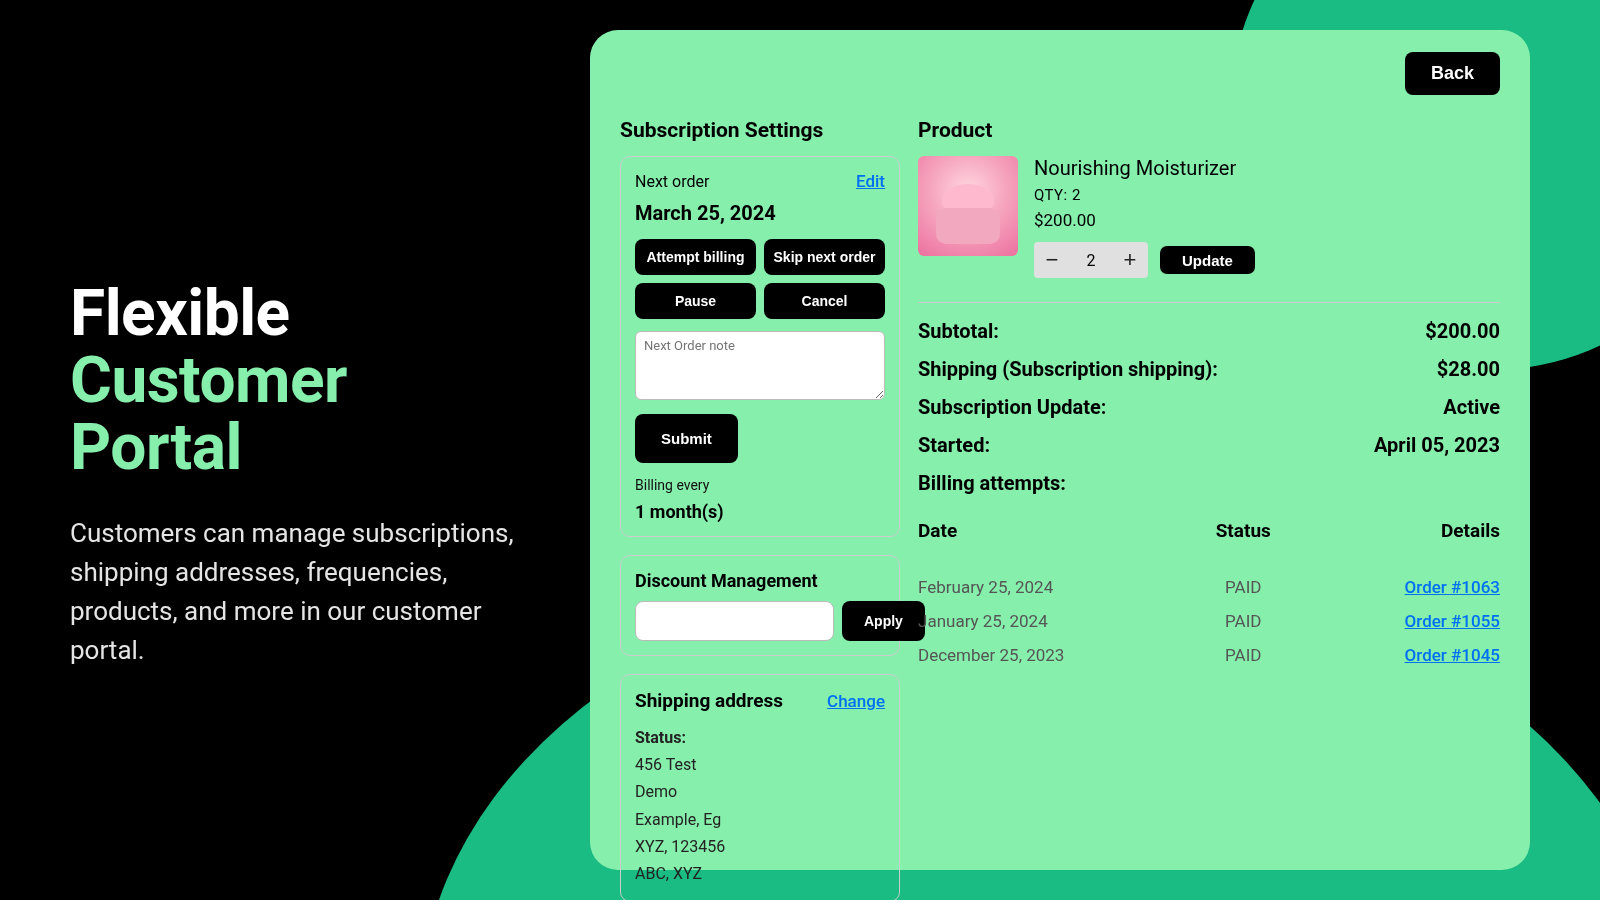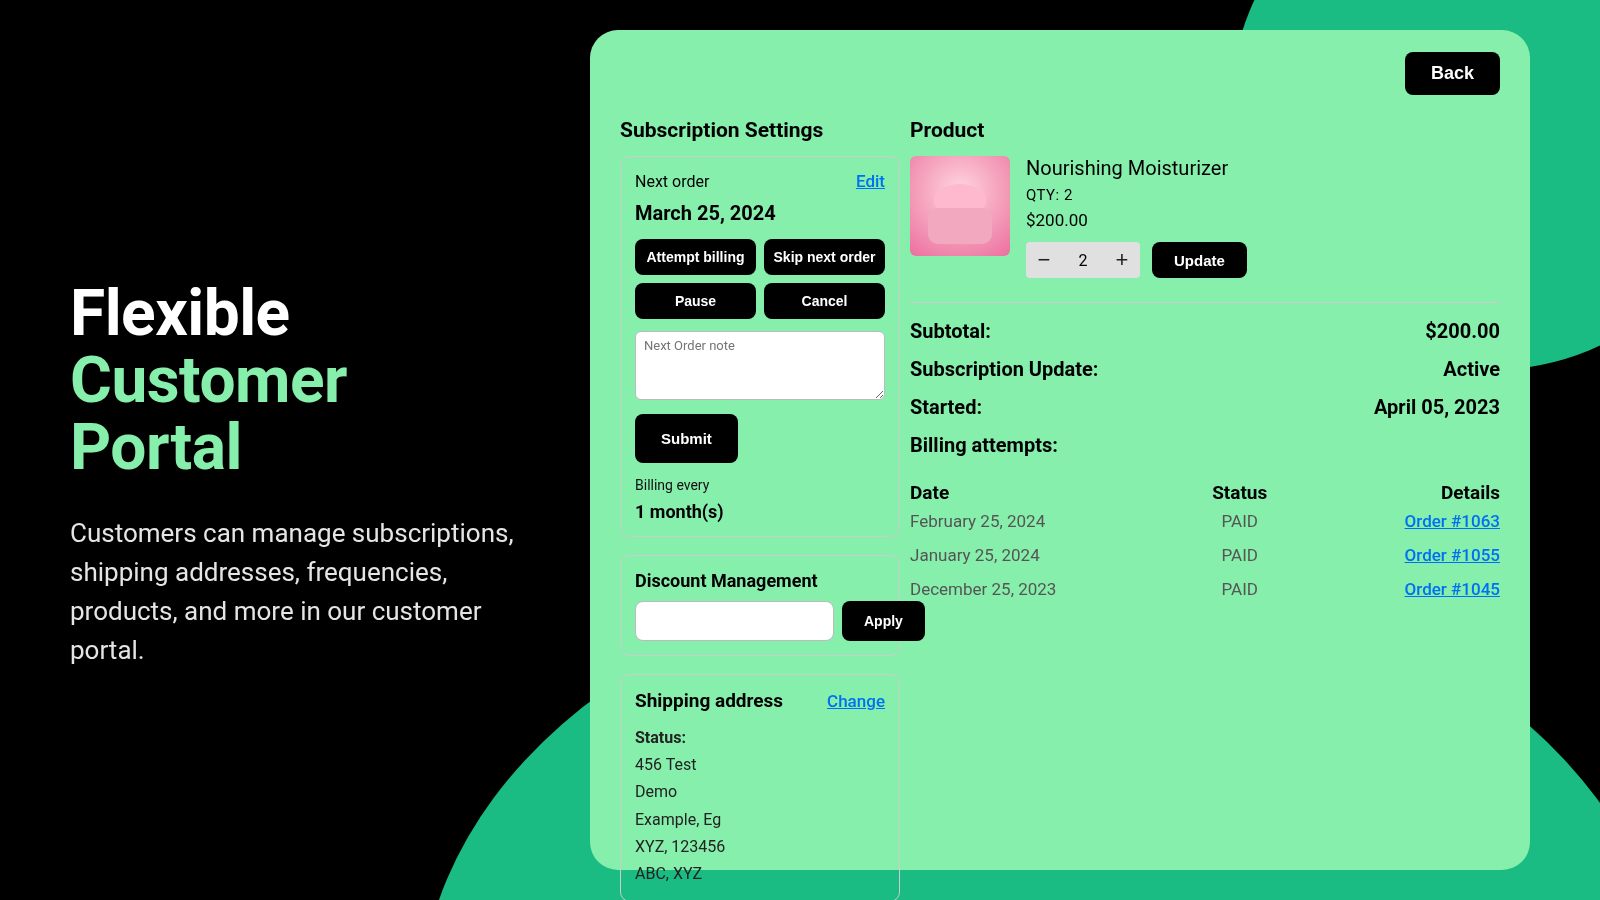--- a/index.html
+++ b/index.html
@@ -34,21 +34,21 @@
   .card {
     position: absolute; top: 30px; left: 590px; width: 940px; height: 840px;
     background: #86efac; border-radius: 28px; z-index: 2; color: #000;
   }
   .back-btn {
     position: absolute; top: 22px; right: 30px;
     background: #000; color: #fff; border: none; border-radius: 8px;
     padding: 11px 26px; font-size: 18px; font-weight: 600; cursor: pointer;
   }
 
-  .cols { display: flex; padding: 88px 30px 30px 30px; gap: 10px; height: 100%; }
+  .cols { display: flex; padding: 88px 30px 30px 30px; gap: 18px; height: 100%; }
   .left-col { width: 280px; flex: 0 0 280px; }
   .right-col { flex: 1; }
 
   .section-title { font-size: 21px; font-weight: 700; margin-bottom: 14px; }
 
   .box {
     border: 1px solid #ccc; border-radius: 10px; padding: 14px; margin-bottom: 18px;
   }
 
   .row-between { display: flex; justify-content: space-between; align-items: center; }
@@ -102,34 +102,34 @@
   .product-price { font-size: 17px; margin-bottom: 12px; }
   .qty-controls { display: flex; align-items: center; gap: 12px; }
   .stepper {
     display: inline-flex; align-items: center; background: #e0e0e0; border-radius: 4px; height: 36px;
   }
   .step-btn {
     width: 36px; height: 36px; border: none; background: transparent; font-size: 22px; cursor: pointer;
     display:flex; align-items:center; justify-content:center; color:#222;
   }
   .step-val { width: 42px; text-align: center; font-size: 16px; }
-  .update-btn { height: 36px; padding: 0 22px; font-size: 15px; }
+  .update-btn { height: 28px; padding: 0 22px; font-size: 15px; border-radius: 7px; }
 
   hr.sep { border: none; border-top: 1px solid #ccc; margin: 8px 0 16px 0; }
 
   .summary-row {
     display: flex; justify-content: space-between; font-size: 20px; font-weight: 700;
     margin-bottom: 14px;
   }
   .summary-row .val { font-weight: 700; }
   .summary-plain { font-size: 20px; font-weight: 700; margin-bottom: 24px; }
 
   .table-head {
     display: grid; grid-template-columns: 1.4fr 1fr 1fr; font-size: 19px; font-weight: 700;
-    margin-top: 18px; margin-bottom: 0;
+    margin-top: 18px; margin-bottom: 28px;
   }
   .table-head .c3 { text-align: right; }
   .table-head .c2 { text-align: center; }
   .attempt-row {
     display: grid; grid-template-columns: 1.4fr 1fr 1fr; font-size: 17px; color: #444;
     padding: 7px 0;
   }
   .attempt-row .c1 { color: #555; }
   .attempt-row .c2 { text-align: center; color: #555; }
   .attempt-row .c3 { text-align: right; }
@@ -224,20 +224,24 @@
         </div>
       </div>
 
       <hr class="sep">
 
       <div class="summary-row">
         <span>Subtotal:</span>
         <span class="val">$200.00</span>
       </div>
       <div class="summary-row">
+        <span>Shipping (Subscription shipping):</span>
+        <span class="val">$28.00</span>
+      </div>
+      <div class="summary-row">
         <span>Subscription Update:</span>
         <span class="val">Active</span>
       </div>
       <div class="summary-row">
         <span>Started:</span>
         <span class="val">April 05, 2023</span>
       </div>
       <div class="summary-plain">Billing attempts:</div>
 
       <div class="table-head">

